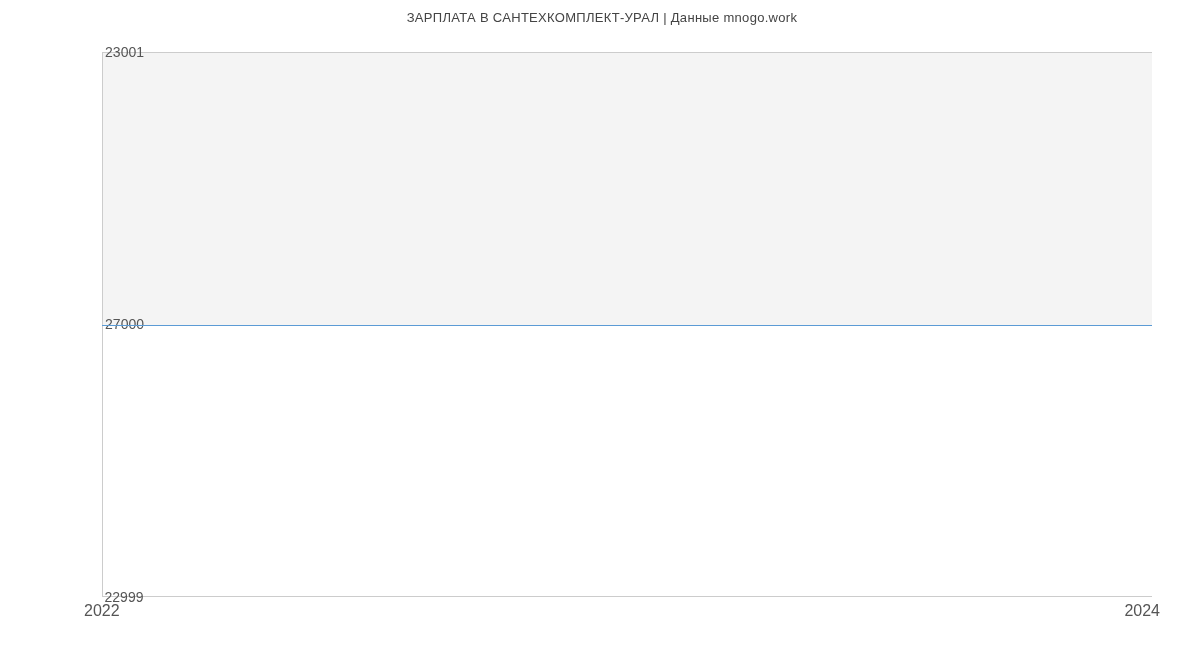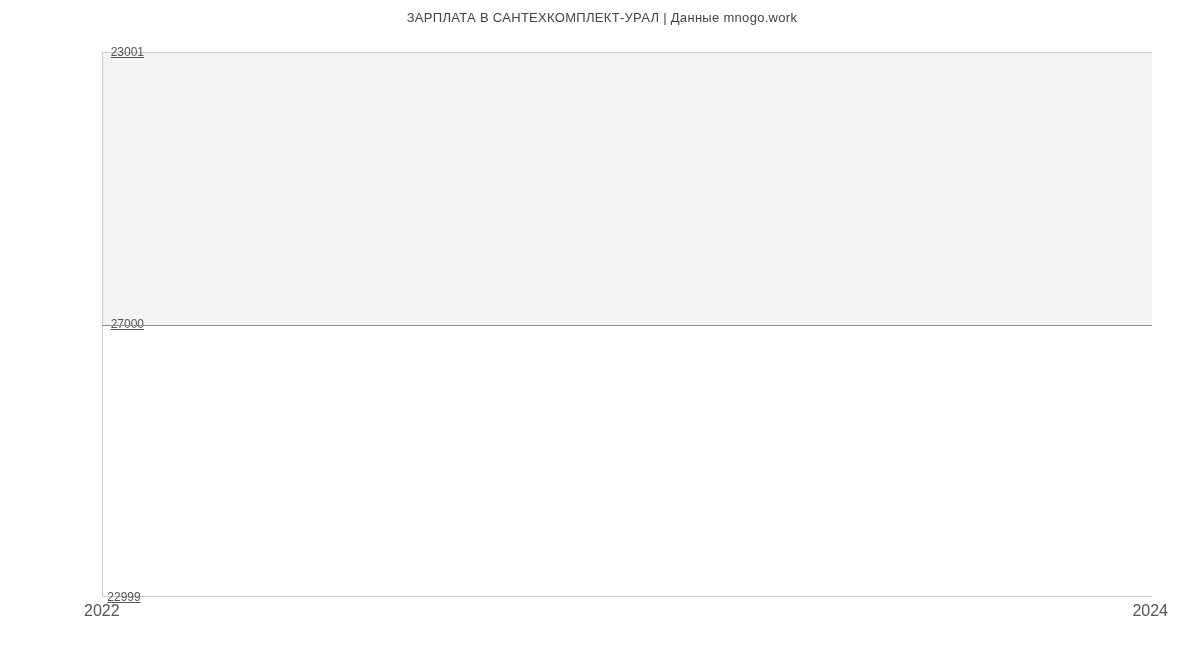--- a/index.html
+++ b/index.html
@@ -54,26 +54,25 @@
       left: 0;
       top: 50%;
       width: 100%;
       height: 0;
       border-top: 1px solid #5b9bd5;
       z-index: 2;
     }
     .y-tick-label {
       position: absolute;
       right: 1056px;
-      font-size: 12px;
+      font-size: 14px;
       color: #555;
       text-align: right;
       width: 44px;
       transform: translateY(-50%);
-      text-decoration: underline;
     }
     .y-tick-top {
       top: 50px;
     }
     .y-tick-mid {
       top: 322px;
     }
     .y-tick-bottom {
       top: 595px;
       text-align: center;
@@ -81,21 +80,21 @@
     .x-tick-label {
       position: absolute;
       top: 598px;
       font-size: 16px;
       color: #555;
     }
     .x-tick-left {
       left: 80px;
     }
     .x-tick-right {
-      right: 32px;
+      right: 40px;
     }
   </style>
 </head>
 <body>
 
 <div class="chart-title">ЗАРПЛАТА В САНТЕХКОМПЛЕКТ-УРАЛ | Данные mnogo.work</div>
 
 <div class="chart-container">
   <div class="plot-area-top"></div>
   <div class="plot-area-bottom"></div>

